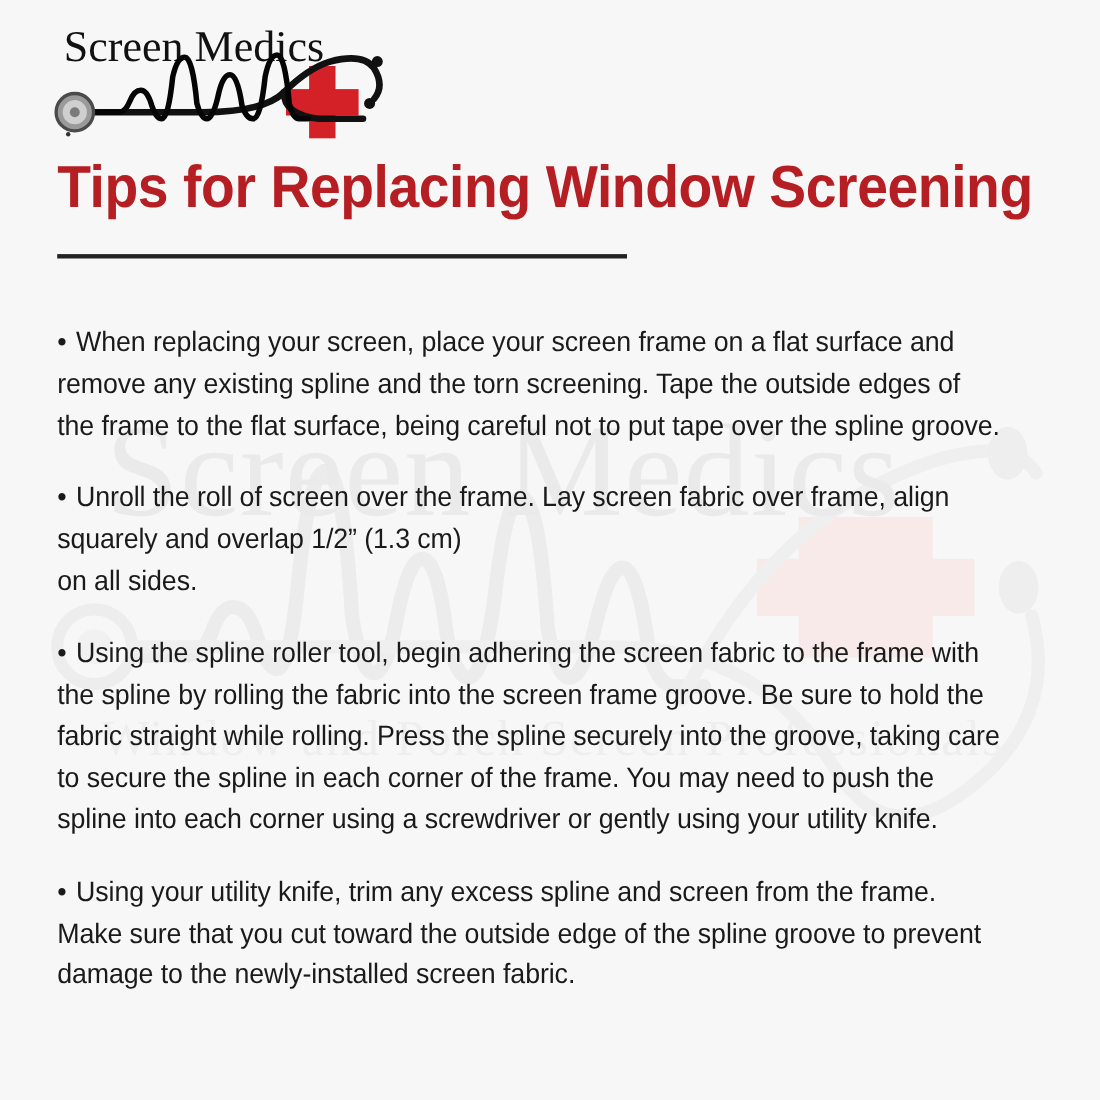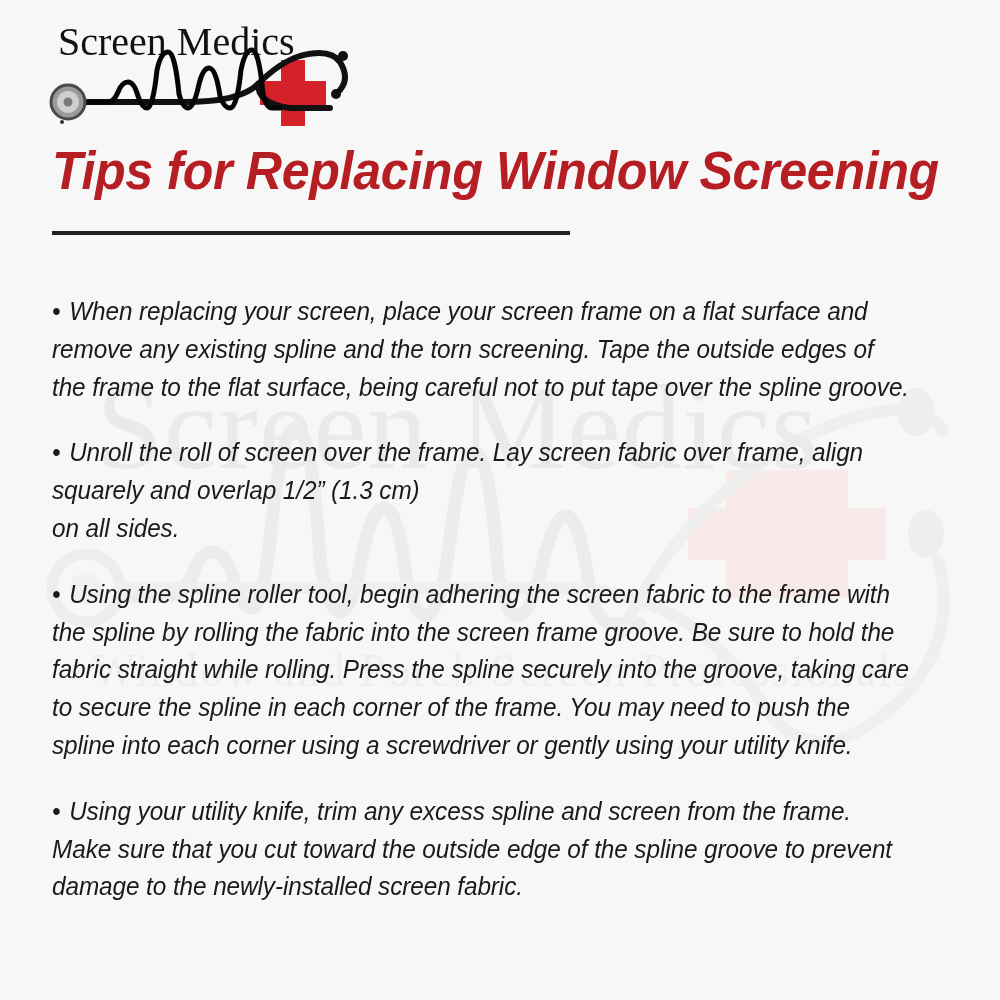--- a/index.html
+++ b/index.html
@@ -70,21 +70,20 @@
     letter-spacing: 0px;
     white-space: nowrap;
   }
 
   
   .content {
     position: absolute;
     left: 0; top: 0;
     width: 1000px; height: 1000px;
     z-index: 2;
-    font-style: italic;
   }
   .headline {
     position: absolute;
     left: 52px;
     top: 142px;
     width: 900px;
     margin: 0;
     font-family: "Liberation Sans Narrow", "Liberation Sans", sans-serif;
     font-size: 54px;
     font-weight: bold;

